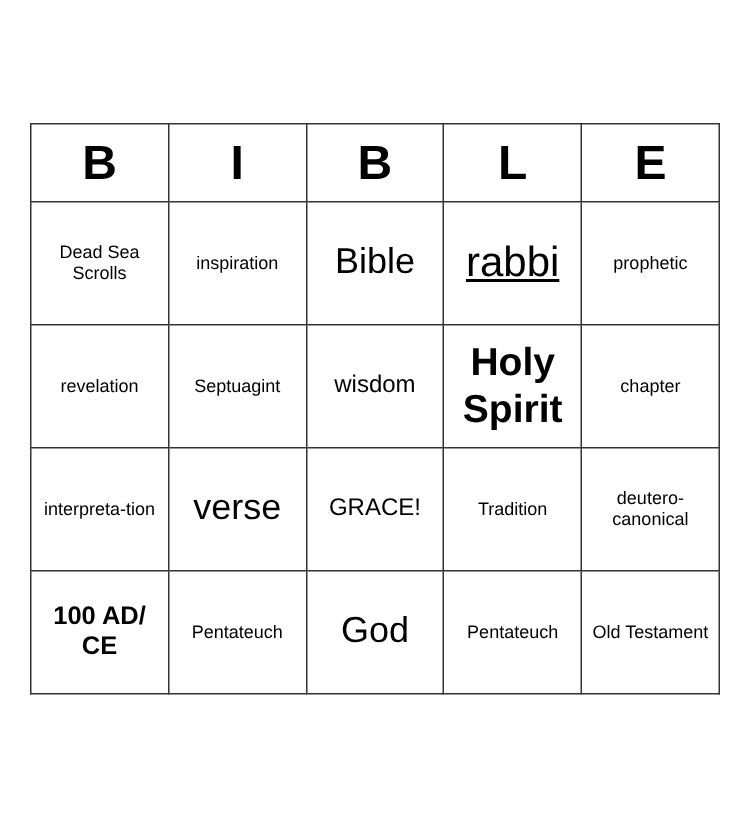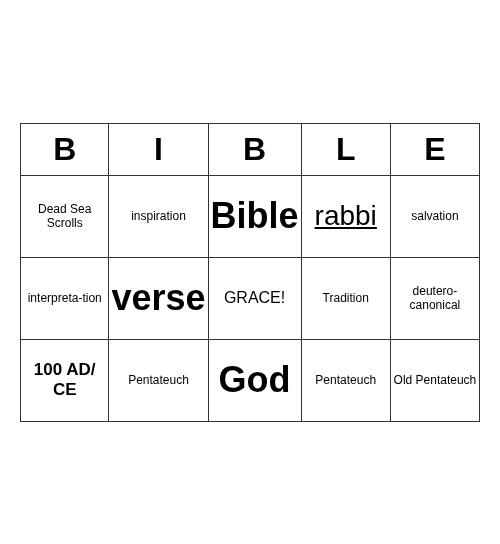--- a/index.html
+++ b/index.html
@@ -52,22 +52,22 @@
       font-size: 16px;
     }
 
     .text-large {
       font-size: 28px;
       font-weight: normal;
       text-decoration: underline;
     }
 
     .text-xlarge {
-      font-size: 36px;
-      font-weight: bold;
+      font-size: 24px;
+      font-weight: normal;
     }
 
     .text-bold-large {
       font-size: 26px;
       font-weight: bold;
     }
 
     .text-bold-medium {
       font-size: 17px;
       font-weight: bold;
@@ -85,30 +85,37 @@
       <th>L</th>
       <th>E</th>
     </tr>
   </thead>
   <tbody id="bingo-body">
   <tr>
         <td class="bingo-cell text-small">Dead Sea Scrolls</td>
         <td class="bingo-cell text-small">inspiration</td>
         <td class="bingo-cell text-xlarge">Bible</td>
         <td class="bingo-cell text-large">rabbi</td>
-        <td class="bingo-cell text-small">salvation</td>
+        <td class="bingo-cell text-small">prophetic</td>
+      </tr>
+      <tr>
+        <td class="bingo-cell text-small">revelation</td>
+        <td class="bingo-cell text-small">Septuagint</td>
+        <td class="bingo-cell text-medium">wisdom</td>
+        <td class="bingo-cell text-bold-large">Holy Spirit</td>
+        <td class="bingo-cell text-small">chapter</td>
       </tr>
       <tr>
         <td class="bingo-cell text-small">interpreta-tion</td>
         <td class="bingo-cell text-xlarge">verse</td>
         <td class="bingo-cell text-medium">GRACE!</td>
         <td class="bingo-cell text-small">Tradition</td>
         <td class="bingo-cell text-small">deutero-canonical</td>
       </tr>
       <tr>
         <td class="bingo-cell text-bold-medium">100 AD/ CE</td>
         <td class="bingo-cell text-small">Pentateuch</td>
         <td class="bingo-cell text-xlarge">God</td>
         <td class="bingo-cell text-small">Pentateuch</td>
-        <td class="bingo-cell text-small">Old Pentateuch</td>
+        <td class="bingo-cell text-small">Old Testament</td>
       </tr>
     </tbody>
 </table>
 
 </body></html>

